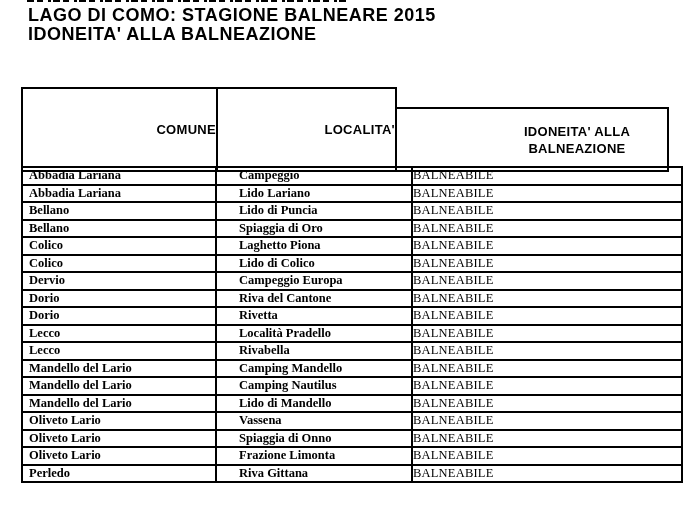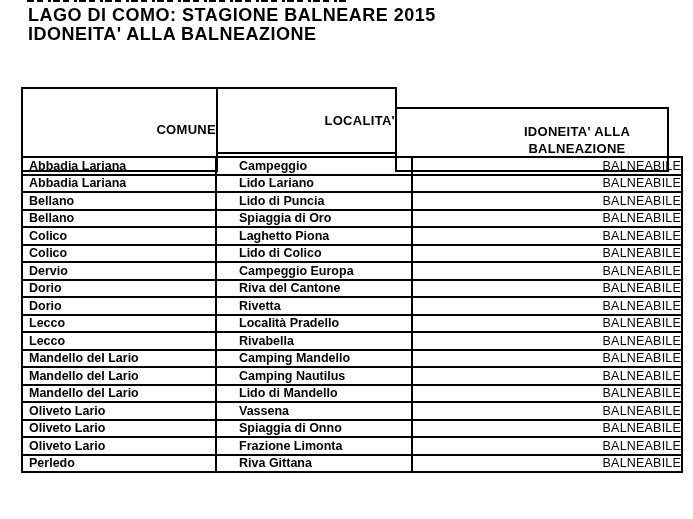--- a/index.html
+++ b/index.html
@@ -40,41 +40,42 @@
     display: flex;
     align-items: center;
     justify-content: flex-end;
     text-align: center;
     font-weight: bold;
     font-size: 13px;
     letter-spacing: 0.3px;
     background: #ffffff;
   }
   .h-comune   { left: 21px;  top: 87px;  width: 197px; height: 85px; }
-  .h-localita { left: 216px; top: 87px;  width: 181px; height: 67px; }
+  .h-localita { left: 216px; top: 87px;  width: 181px; height: 85px; }
   .h-idoneita { left: 395px; top: 107px; width: 274px; height: 65px; }
   .h-idoneita .wrap { display: block; width: 180px; line-height: 17px; }
 
   table.data {
     position: absolute;
-    left: 21px; top: 156px;
+    left: 21px; top: 166px;
     border-collapse: collapse;
     table-layout: fixed;
+    font-family: Liberation Serif, serif;
   }
   table.data td {
     border: 2px solid #000000;
     height: 15.5px;
     padding: 0;
     font-size: 12.5px;
     overflow: hidden;
     white-space: nowrap;
   }
   table.data td.col1 { width: 186px; font-weight: bold; padding-left: 6px; }
   table.data td.col2 { width: 172px; font-weight: bold; padding-left: 22px; }
-  table.data td.col3 { width: 268px; font-weight: normal; text-align: right; letter-spacing: 0.2px; }
+  table.data td.col3 { width: 268px; font-weight: normal; text-align: left; letter-spacing: 0.2px; }
 </style>
 </head>
 <body>
 
 <div class="page">
 
   <div class="top-remnant"></div>
 
   <div class="titles">
     <div class="title-line-1">LAGO DI COMO: STAGIONE BALNEARE 2015</div>

